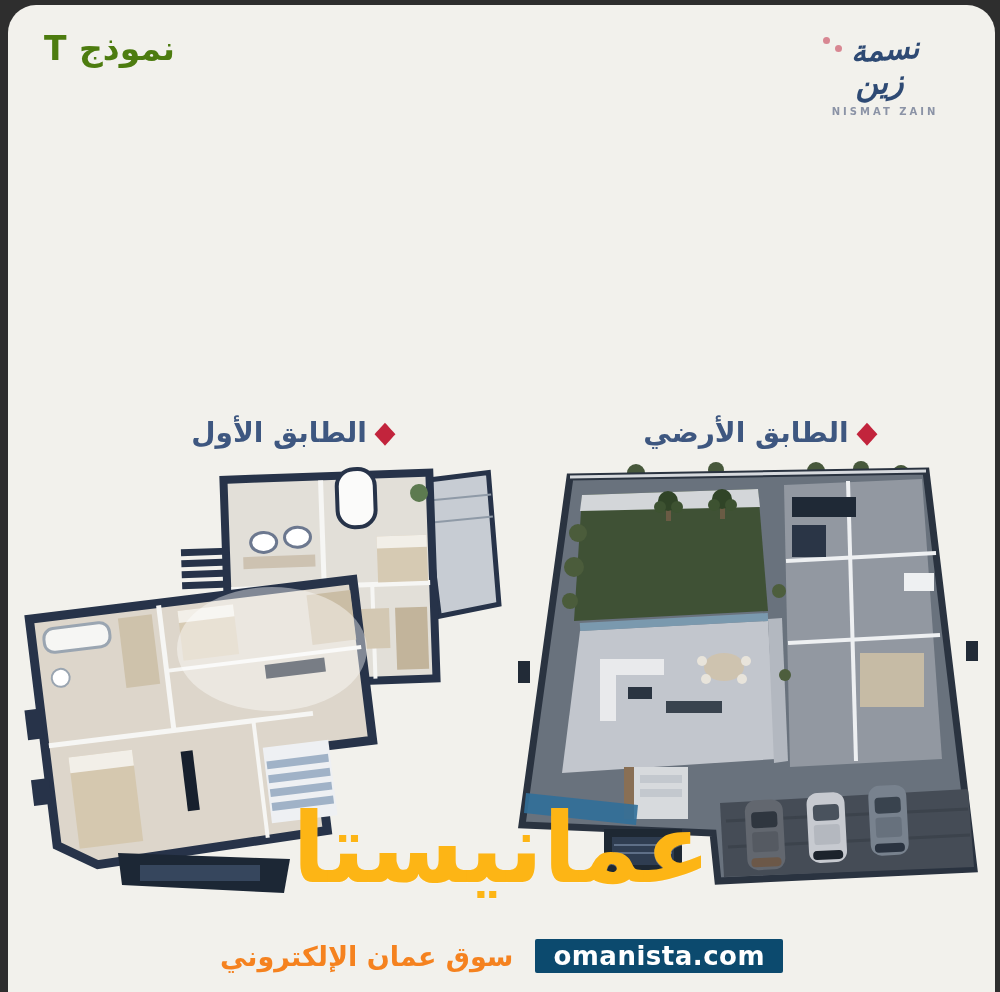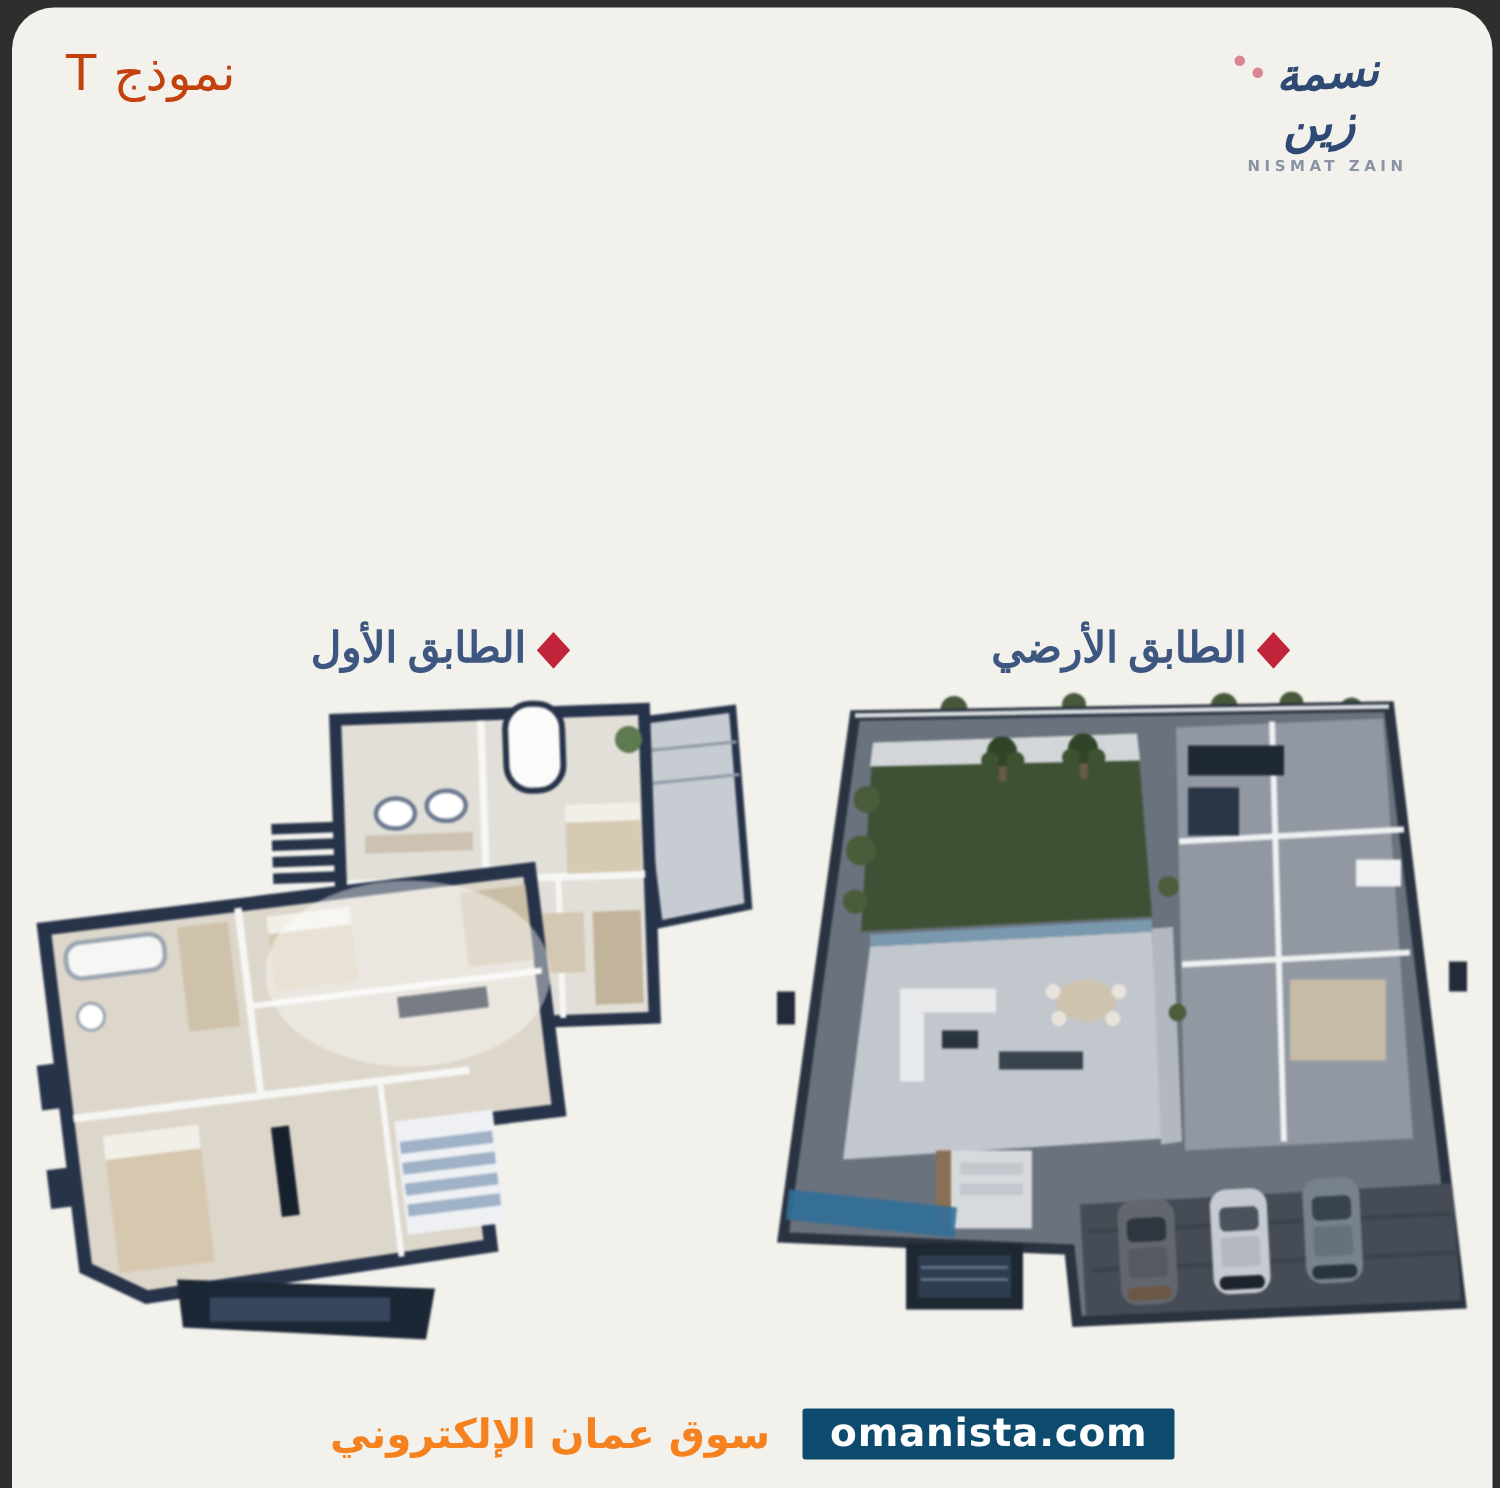--- a/index.html
+++ b/index.html
@@ -11,42 +11,42 @@
     font-family:"DejaVu Sans",sans-serif;
   }
   .card{
     position:absolute;left:8px;top:5px;right:5px;bottom:0;
     background:#f2f1ec;
     border-radius:28px 28px 0 0;
   }
   
   .model-label{
     position:absolute;left:36px;top:24px;
-    font-size:33px;font-weight:normal;color:#c2410c;
+    font-size:33px;font-weight:bold;color:#4d7c0f;
     direction:rtl;letter-spacing:1px;
   }
   .logo{
     position:absolute;right:30px;top:30px;width:160px;
     text-align:center;color:#2e4a74;
   }
   .logo .ar{
     font-weight:bold;font-style:italic;line-height:1.02;
     direction:rtl;
   }
   .logo .ar .l1{font-size:30px;display:block;transform:rotate(-4deg);}
   .logo .ar .l2{font-size:32px;display:block;transform:rotate(-4deg) translateX(-6px);}
   .logo .dot{position:absolute;width:7px;height:7px;border-radius:50%;background:#d88792;}
   .logo .latin{
     margin-top:8px;font-size:10px;letter-spacing:3px;color:#8b93a6;font-weight:bold;
   }
   
   .floor-label{
     position:absolute;top:405px;height:44px;
     display:flex;align-items:center;justify-content:center;gap:8px;
-    font-size:28px;font-weight:bold;color:#3e5780;direction:ltr;font-family:Liberation Serif, serif;
+    font-size:28px;font-weight:bold;color:#3e5780;direction:ltr;
   }
   .floor-label .txt{direction:rtl;}
   .floor-label .diamond{color:#c2243c;font-size:26px;line-height:1;transform:scale(1.05,1.15);}
   #first-floor-label{left:150px;width:270px;}
   #ground-floor-label{left:617px;width:270px;}
   
   .plan-svg{position:absolute;filter:blur(0.55px) saturate(0.95);}
   #plan-first{left:14px;top:454px;}
   #plan-ground{left:508px;top:456px;}
   
@@ -256,18 +256,19 @@
           <rect x="360" y="338" width="26" height="16" rx="4" fill="#39434f"></rect>
           <rect x="360" y="358" width="26" height="20" rx="3" fill="#67717e"></rect>
           <rect x="358" y="384" width="30" height="9" rx="4" fill="#2a3341"></rect>
         </g>
       </g>
     </g>
     <rect x="2" y="200" width="12" height="22" fill="#222b38"></rect>
     <rect x="450" y="180" width="12" height="20" fill="#222b38"></rect>
   </svg>
 
+  <div class="brand">عمانيستا</div>
   <div class="wm-row">
     <span class="tagline">سوق عمان الإلكتروني</span>
     <span class="domain-box">omanista.com</span>
   </div>
 
 </div>
 
 </body></html>

